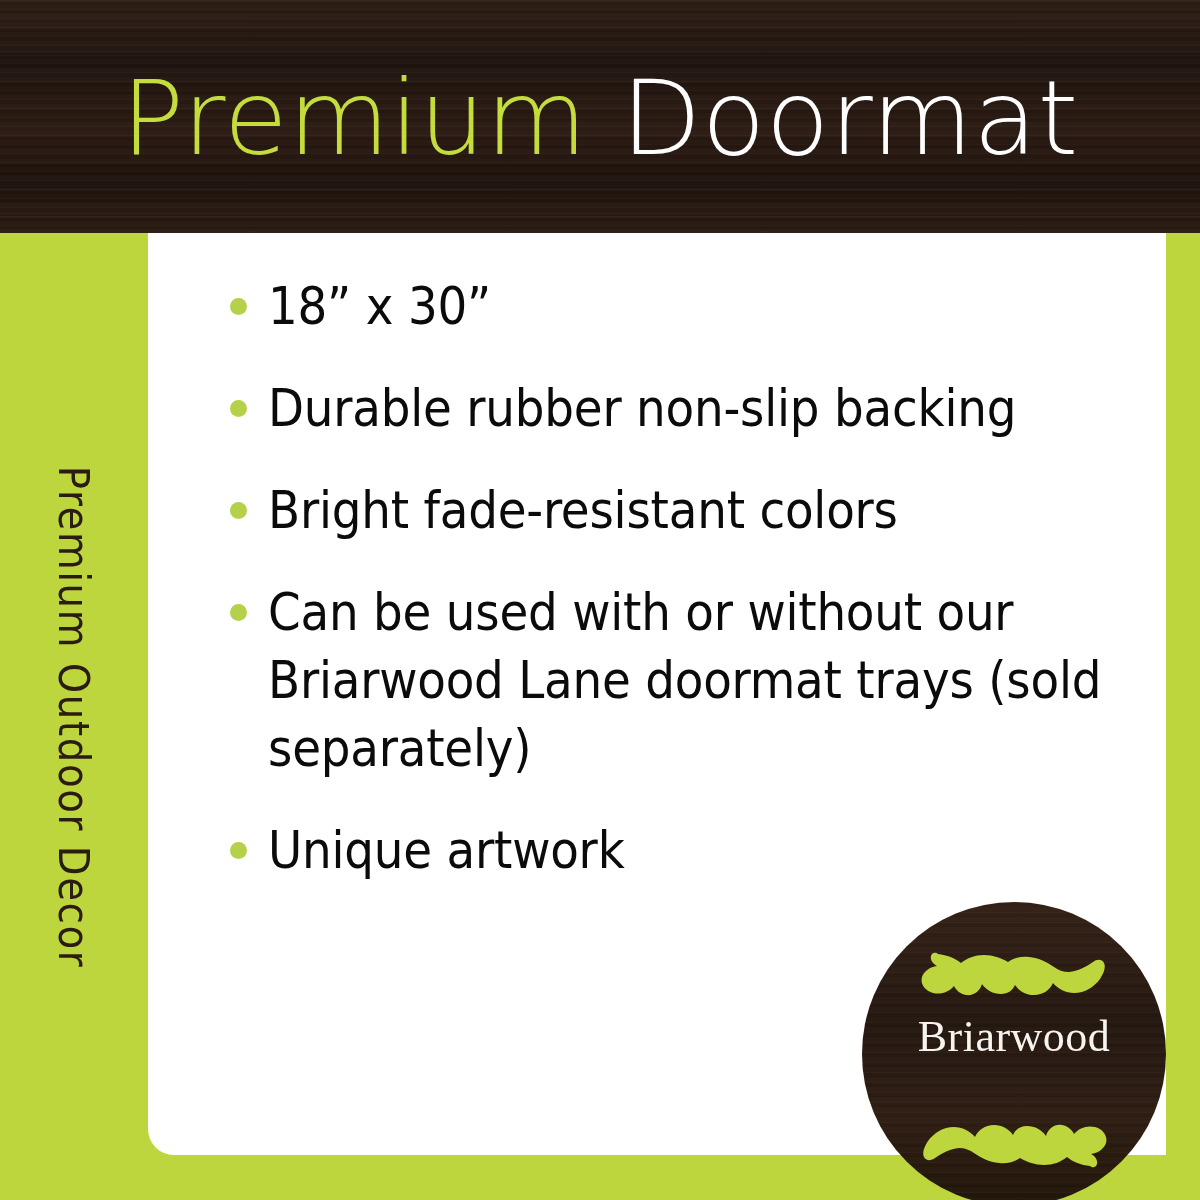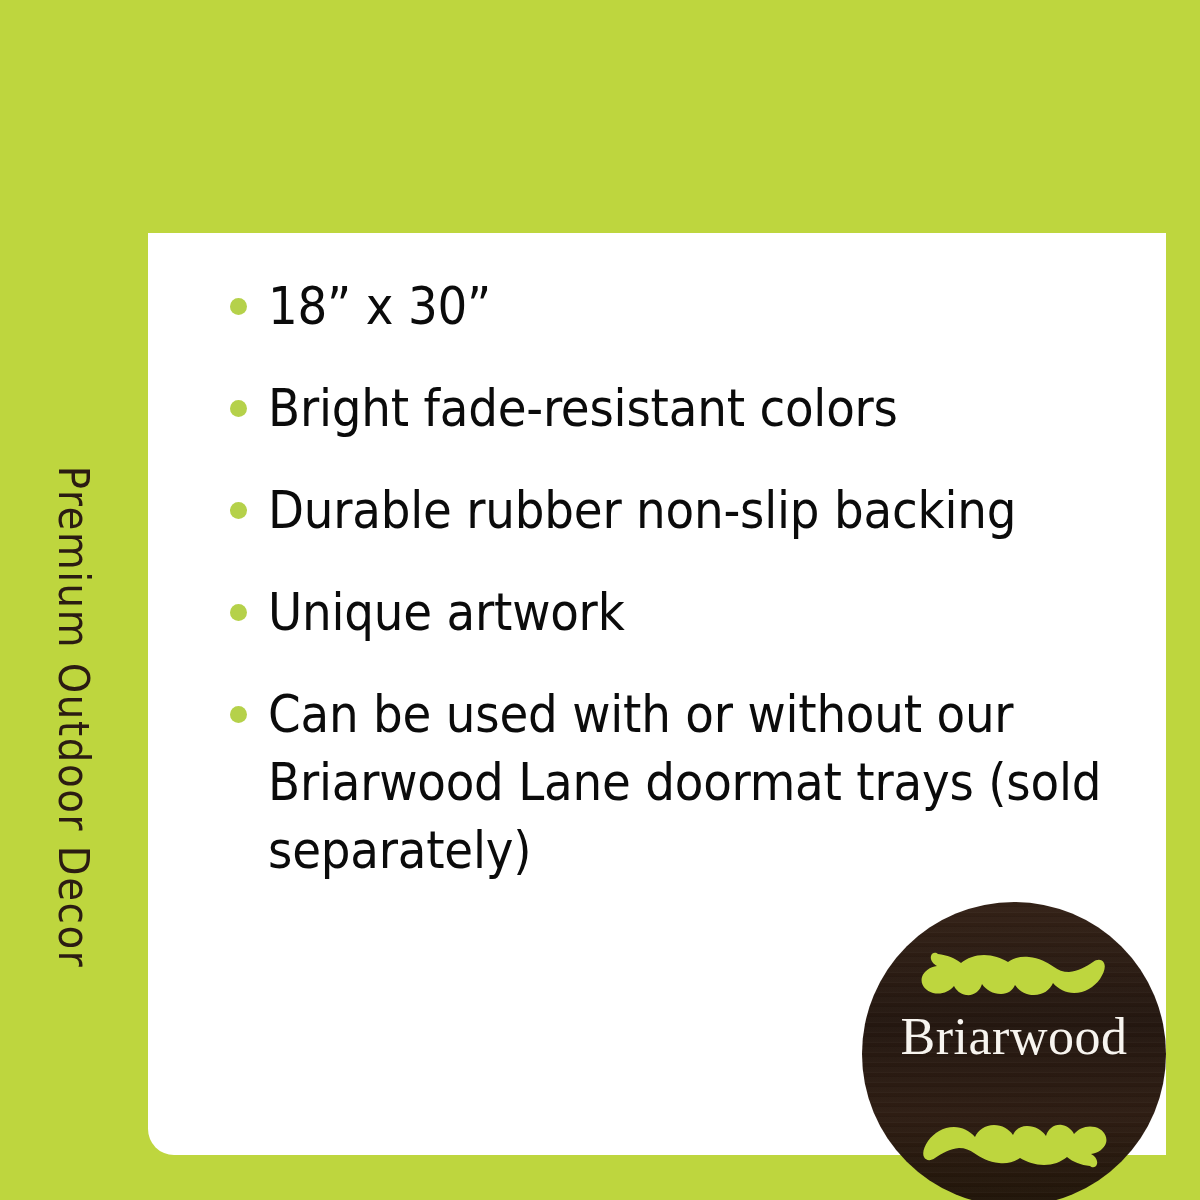--- a/index.html
+++ b/index.html
@@ -192,63 +192,68 @@
     position: absolute;
     left: 0;
     top: 110px;
     width: 304px;
     text-align: center;
     color: #f7f4ef;
     font-family: "Liberation Serif", "DejaVu Serif", serif;
   }
   .logo-word-main {
     display: block;
-    font-size: 52px;
+    font-size: 44px;
     line-height: 50px;
     letter-spacing: 0.5px;
   }
   .logo-word-sub {
     display: block;
     font-size: 37px;
     line-height: 44px;
     letter-spacing: 0.5px;
   }
 </style>
 </head>
 <body>
 
 <div id="page">
 
+  <div class="header-band">
+    <div class="header-title">
+      <span class="title-accent">Premium</span><span class="title-plain">&nbsp;</span><span class="title-plain">Doormat</span>
+    </div>
+  </div>
 
   <div class="sidebar">
     <div class="sidebar-label">Premium Outdoor Decor</div>
   </div>
 
   <div class="content-card"></div>
 
   <ul class="feature-list">
     <li class="feature-item">
       <span class="bullet-dot"></span>
       <span>18” x 30”</span>
     </li>
     <li class="feature-item">
       <span class="bullet-dot"></span>
+      <span>Durable rubber non-slip backing</span>
+    </li>
+    <li class="feature-item">
+      <span class="bullet-dot"></span>
       <span>Bright fade-resistant colors</span>
     </li>
     <li class="feature-item">
       <span class="bullet-dot"></span>
-      <span>Durable rubber non-slip backing</span>
+      <span>Can be used with or without our Briarwood Lane doormat trays (sold separately)</span>
     </li>
     <li class="feature-item">
       <span class="bullet-dot"></span>
       <span>Unique artwork</span>
-    </li>
-    <li class="feature-item">
-      <span class="bullet-dot"></span>
-      <span>Can be used with or without our Briarwood Lane doormat trays (sold separately)</span>
     </li>
   </ul>
 
   <div class="logo-badge">
     <div class="logo-leaf top">
       <svg viewBox="0 0 196 62" xmlns="http://www.w3.org/2000/svg" aria-hidden="true">
         <path fill="#bed63e" d="M22 4 C20 2 16 2 15 6 C14 10 17 14 21 16 C14 17 8 21 6 27 C4 34 9 41 17 43 C25 45 33 42 38 36 C40 40 44 44 50 45 C58 46 64 41 66 34 C70 40 77 44 85 44 C92 44 97 40 99 35 C103 41 110 45 118 45 C127 45 134 40 137 33 C142 39 150 43 158 43 C169 43 178 37 184 29 C188 23 190 17 188 13 C186 9 181 9 177 12 C170 17 162 21 153 22 C147 22 142 20 138 17 C131 12 123 8 113 7 C105 6 98 8 92 12 C85 8 77 5 68 5 C59 5 51 8 45 13 C39 8 31 5 22 4 Z"></path>
       </svg>
     </div>
     <div class="logo-wordmark">

